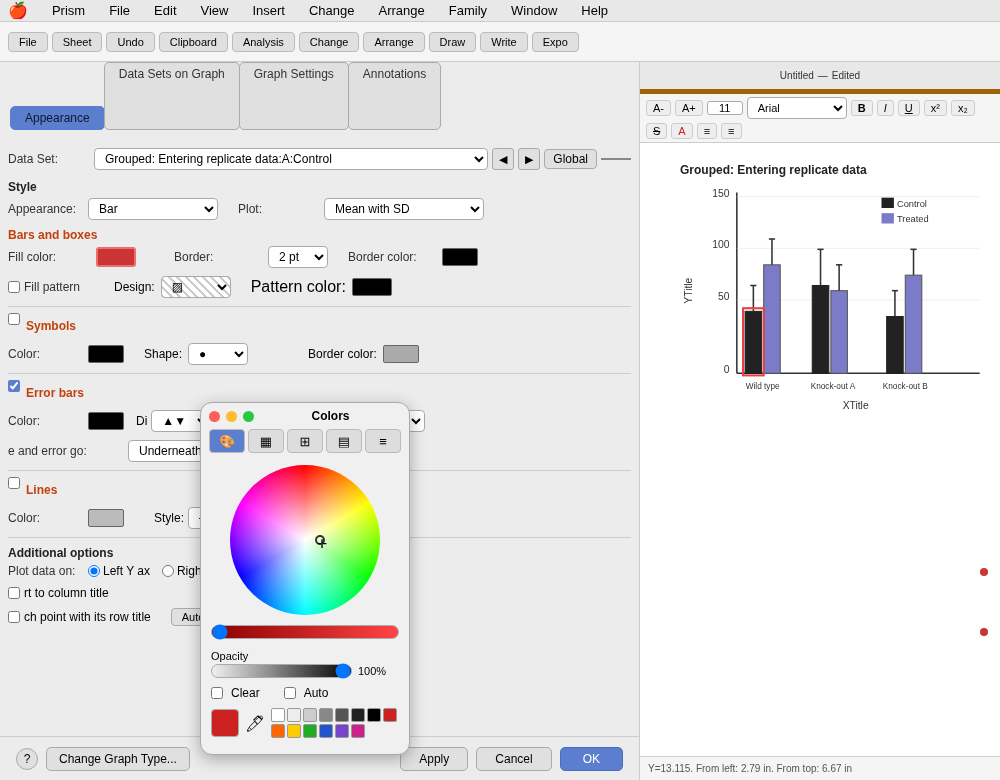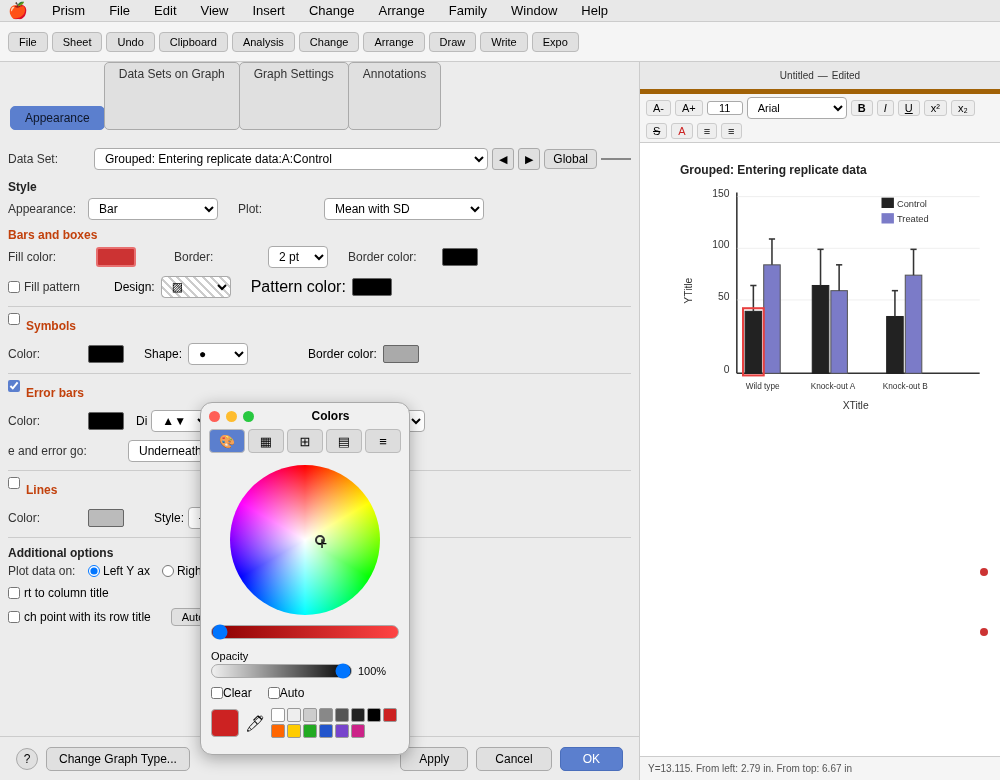--- a/index.html
+++ b/index.html
@@ -67,21 +67,21 @@
     .color-wheel::after { content: ''; position: absolute; top: 0; left: 0; right: 0; bottom: 0; border-radius: 50%; background: radial-gradient(circle, white 0%, transparent 70%); }
     .cp-cursor { position: absolute; width: 10px; height: 10px; border: 2px solid #333; border-radius: 50%; top: 50%; left: 60%; transform: translate(-50%, -50%); z-index: 2; }
 
     .cp-slider-row { padding: 4px 10px; }
     .cp-hue-slider { width: 100%; height: 14px; border-radius: 7px; border: 1px solid #aaa; background: linear-gradient(to right, #8b0000, #ff4444); appearance: none; cursor: pointer; }
     .cp-opacity-label { font-size: 11px; margin-bottom: 2px; }
     .cp-opacity-slider { width: 75%; height: 14px; border-radius: 7px; border: 1px solid #aaa; background: linear-gradient(to right, rgba(0,0,0,0), rgba(0,0,0,1)); appearance: none; cursor: pointer; }
     .cp-opacity-row { display: flex; align-items: center; gap: 6px; }
     .cp-opacity-value { font-size: 11px; }
 
-    .cp-buttons-row { display: flex; align-items: center; padding: 4px 10px; }
+    .cp-buttons-row { display: flex; align-items: center; gap: 8px; padding: 4px 10px; }
     .cp-check { width: 12px; height: 12px; }
     .cp-btn-label { font-size: 12px; }
 
     .cp-bottom { display: flex; align-items: center; gap: 6px; padding: 4px 10px; }
     .cp-color-result { width: 28px; height: 28px; background: #cc2222; border: 1px solid #aaa; border-radius: 4px; cursor: pointer; }
     .cp-eyedropper { font-size: 16px; cursor: pointer; }
     .cp-swatches { display: flex; flex-wrap: wrap; gap: 2px; flex: 1; }
     .cp-swatch-cell { width: 14px; height: 14px; border: 1px solid #999; border-radius: 2px; cursor: pointer; }
 
     

